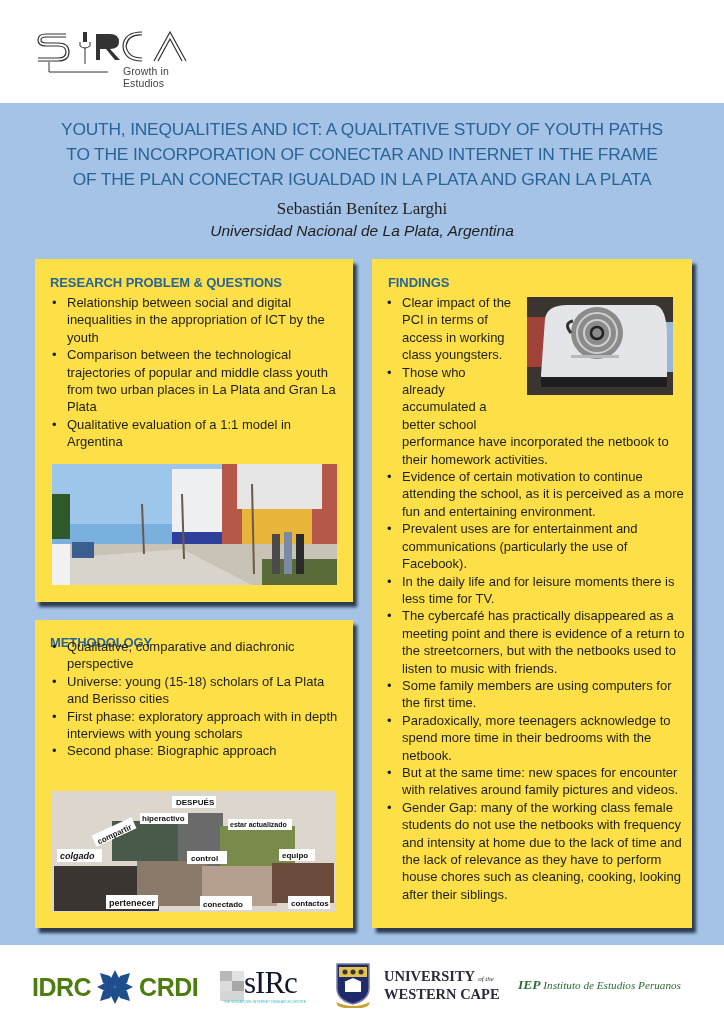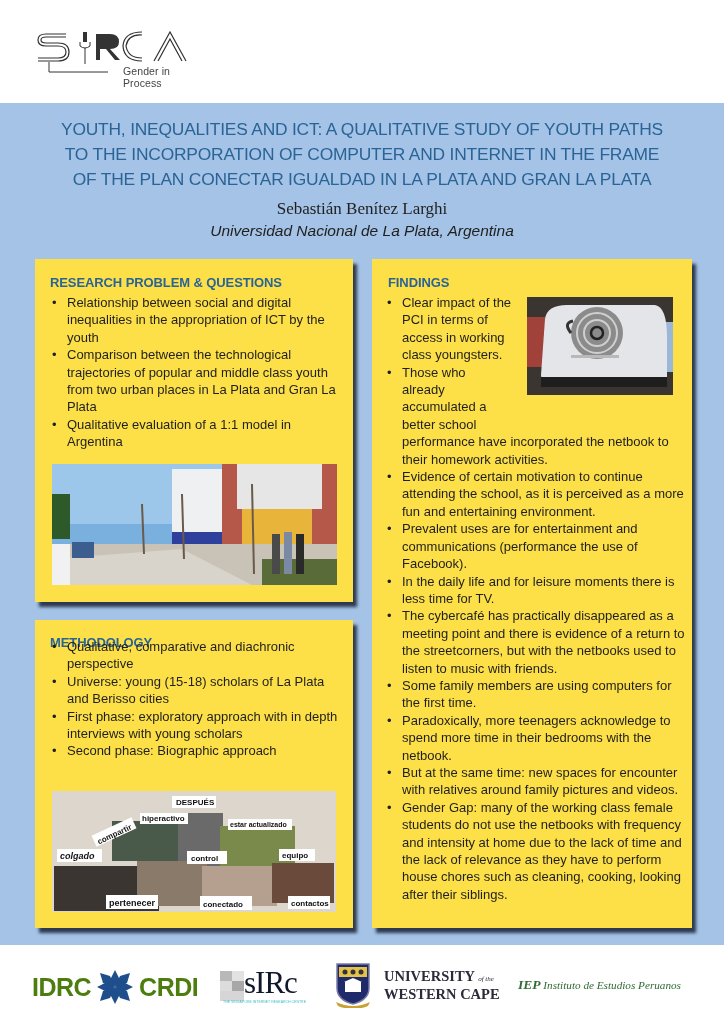--- a/index.html
+++ b/index.html
@@ -67,29 +67,29 @@
       </g>
 
       <rect x="47" y="4" width="4" height="10" fill="#333"></rect>
       <path d="M44 14 v4 q5 4 10 0 v-4" fill="none" stroke="#333" stroke-width="1"></path>
       <line x1="49" y1="20" x2="49" y2="36" stroke="#333" stroke-width="1"></line>
       <path d="M60 6 H74 Q83 6 83 14 Q83 21 74 21 L84 32 H79 L70 21 H64 V32 H60 Z" fill="#333"></path>
     </svg>
     <svg width="60" height="20" style="left:12px;top:34px;">
       <path d="M1 0 V10 H72" fill="none" stroke="#333" stroke-width="1"></path>
     </svg>
-    <span class="tagline">Gender in Process</span>
+    <span class="tagline">Growth in Estudios</span>
   </div>
 </div>
 
 <div class="band"></div>
 
 <div class="title">
   <div>YOUTH, INEQUALITIES AND ICT: A QUALITATIVE STUDY OF YOUTH PATHS</div>
-  <div>TO THE INCORPORATION OF COMPUTER AND INTERNET  IN THE FRAME</div>
+  <div>TO THE INCORPORATION OF CONECTAR AND INTERNET  IN THE FRAME</div>
   <div>OF THE PLAN CONECTAR IGUALDAD IN LA PLATA AND GRAN LA PLATA</div>
 </div>
 <div class="author">Sebastián Benítez Larghi</div>
 <div class="affil">Universidad Nacional de La Plata, Argentina</div>
 
 <div class="panel" id="p-research">
   <h2>RESEARCH PROBLEM &amp; QUESTIONS</h2>
   <ul>
     <li>Relationship between social and digital inequalities in the appropriation of ICT by the youth</li>
     <li>Comparison between the technological trajectories of popular and middle class youth from two urban places in La Plata and Gran La Plata</li>
@@ -184,21 +184,21 @@
       <path d="M44 36 Q36 26 46 24" fill="none" stroke="#333" stroke-width="3"></path>
       <rect x="44" y="58" width="48" height="3" fill="#b9b9b9"></rect>
     </svg>
   </div>
   <ul>
     <li>
         <span class="narrow">Clear impact of the PCI in terms of access in working class youngsters.</span>
       </li>
     <li><span class="narrow" style="width:96px">Those who already accumulated a better school</span><span>performance have incorporated the netbook to their homework activities.</span></li>
     <li>Evidence of certain motivation to continue attending the school, as it is perceived as a more fun and entertaining environment.</li>
-    <li>Prevalent uses are for entertainment and communications (performance the use of Facebook).</li>
+    <li>Prevalent uses are for entertainment and communications (particularly the use of Facebook).</li>
     <li>In the daily life and for leisure moments there is less time for TV.</li>
     <li>The cybercafé has practically disappeared as a meeting point and there is evidence of a return to the streetcorners, but with the netbooks used to listen to music with friends.</li>
     <li>Some family members are using computers for the first time.</li>
     <li>Paradoxically, more teenagers acknowledge to spend more time in their bedrooms with the netbook.</li>
     <li>But at the same time: new spaces for encounter with relatives around family pictures and videos.</li>
     <li>Gender Gap: many of the working class female students do not use the netbooks with frequency and intensity at home due to the lack of time and the lack of relevance as they have to perform house chores such as cleaning, cooking, looking after their siblings.</li>
   </ul>
 </div>
 
 <div class="footer">

